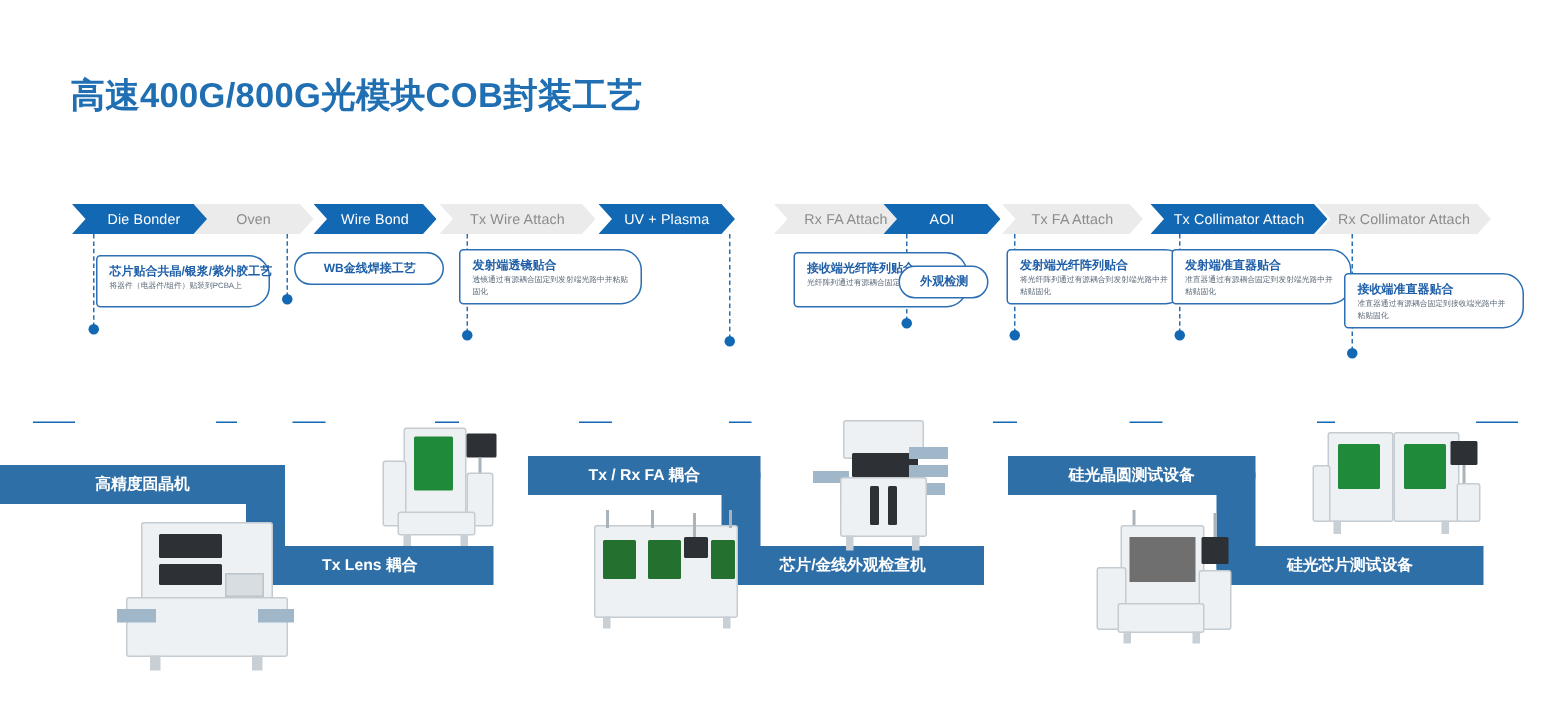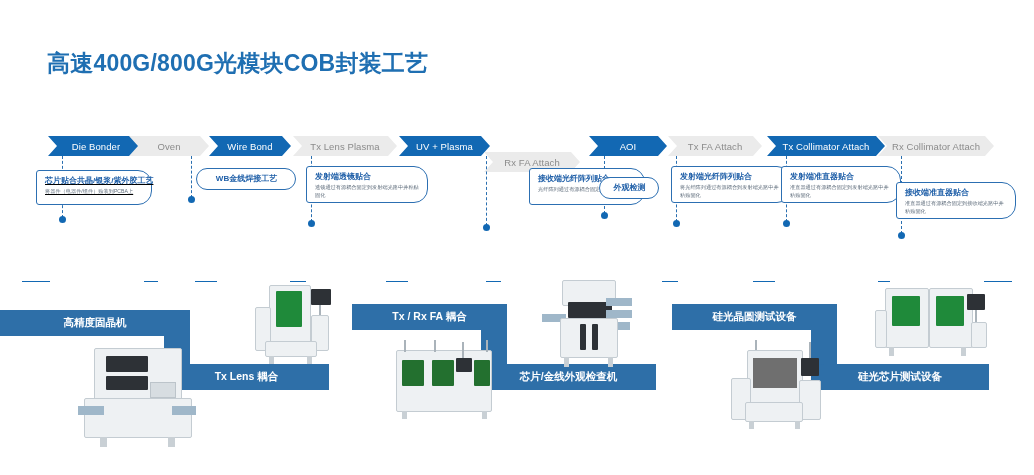--- a/index.html
+++ b/index.html
@@ -115,25 +115,25 @@
 <div class="flow">
 
   <div class="entry"></div>
 
   <div class="chev blue" style="left:48px;  width:96px;">Die Bonder</div>
   <div class="conn" style="left:144px; width:14px;"></div>
   <div class="chev grey" style="left:129px; width:80px;">Oven</div>
   <div class="conn" style="left:195px; width:22px;"></div>
   <div class="chev blue" style="left:209px; width:82px;">Wire Bond</div>
   <div class="conn" style="left:290px; width:16px;"></div>
-  <div class="chev grey" style="left:293px; width:104px;">Tx Lens Plasma</div>
+  <div class="chev grey" style="left:293px; width:104px;">Tx Wire Attach</div>
   <div class="conn" style="left:386px; width:22px;"></div>
   <div class="chev blue" style="left:399px; width:91px;">UV + Plasma</div>
   <div class="conn" style="left:486px; width:15px;"></div>
-  <div class="chev grey" style="left:484px; width:96px;margin-top:16px;">Rx FA Attach</div>
+  <div class="chev grey" style="left:516px; width:96px;">Rx FA Attach</div>
   <div class="conn" style="left:575px; width:22px;"></div>
   <div class="chev blue" style="left:589px; width:78px;">AOI</div>
   <div class="conn" style="left:662px; width:16px;"></div>
   <div class="chev grey" style="left:668px; width:94px;">Tx FA Attach</div>
   <div class="conn" style="left:753px; width:22px;"></div>
   <div class="chev blue" style="left:767px; width:118px;">Tx Collimator Attach</div>
   <div class="conn" style="left:878px; width:12px;"></div>
   <div class="chev grey" style="left:878px; width:116px;">Rx Collimator Attach</div>
   <div class="exitline"></div>
 </div>
@@ -159,21 +159,21 @@
 
   <div class="drop" style="left:786px; top:156px; height:66px;"></div>
   <div class="dropdot" style="left:783px; top:220px;"></div>
 
   <div class="drop" style="left:901px; top:156px; height:78px;"></div>
   <div class="dropdot" style="left:898px; top:232px;"></div>
 </div>
 
 <div>
 
-  <div class="box" style="left:36px; top:170px; width:116px; height:35px;text-decoration:underline;">
+  <div class="box" style="left:64px; top:170px; width:116px; height:35px;">
     <div class="bt">芯片贴合共晶/银浆/紫外胶工艺</div>
     <div class="bb">将器件（电器件/组件）贴装到PCBA上</div>
   </div>
 
   <div class="box single" style="left:196px; top:168px; width:100px; height:22px;">
     <div class="bt">WB金线焊接工艺</div>
   </div>
 
   <div class="box" style="left:306px; top:166px; width:122px; height:37px;">
     <div class="bt">发射端透镜贴合</div>

